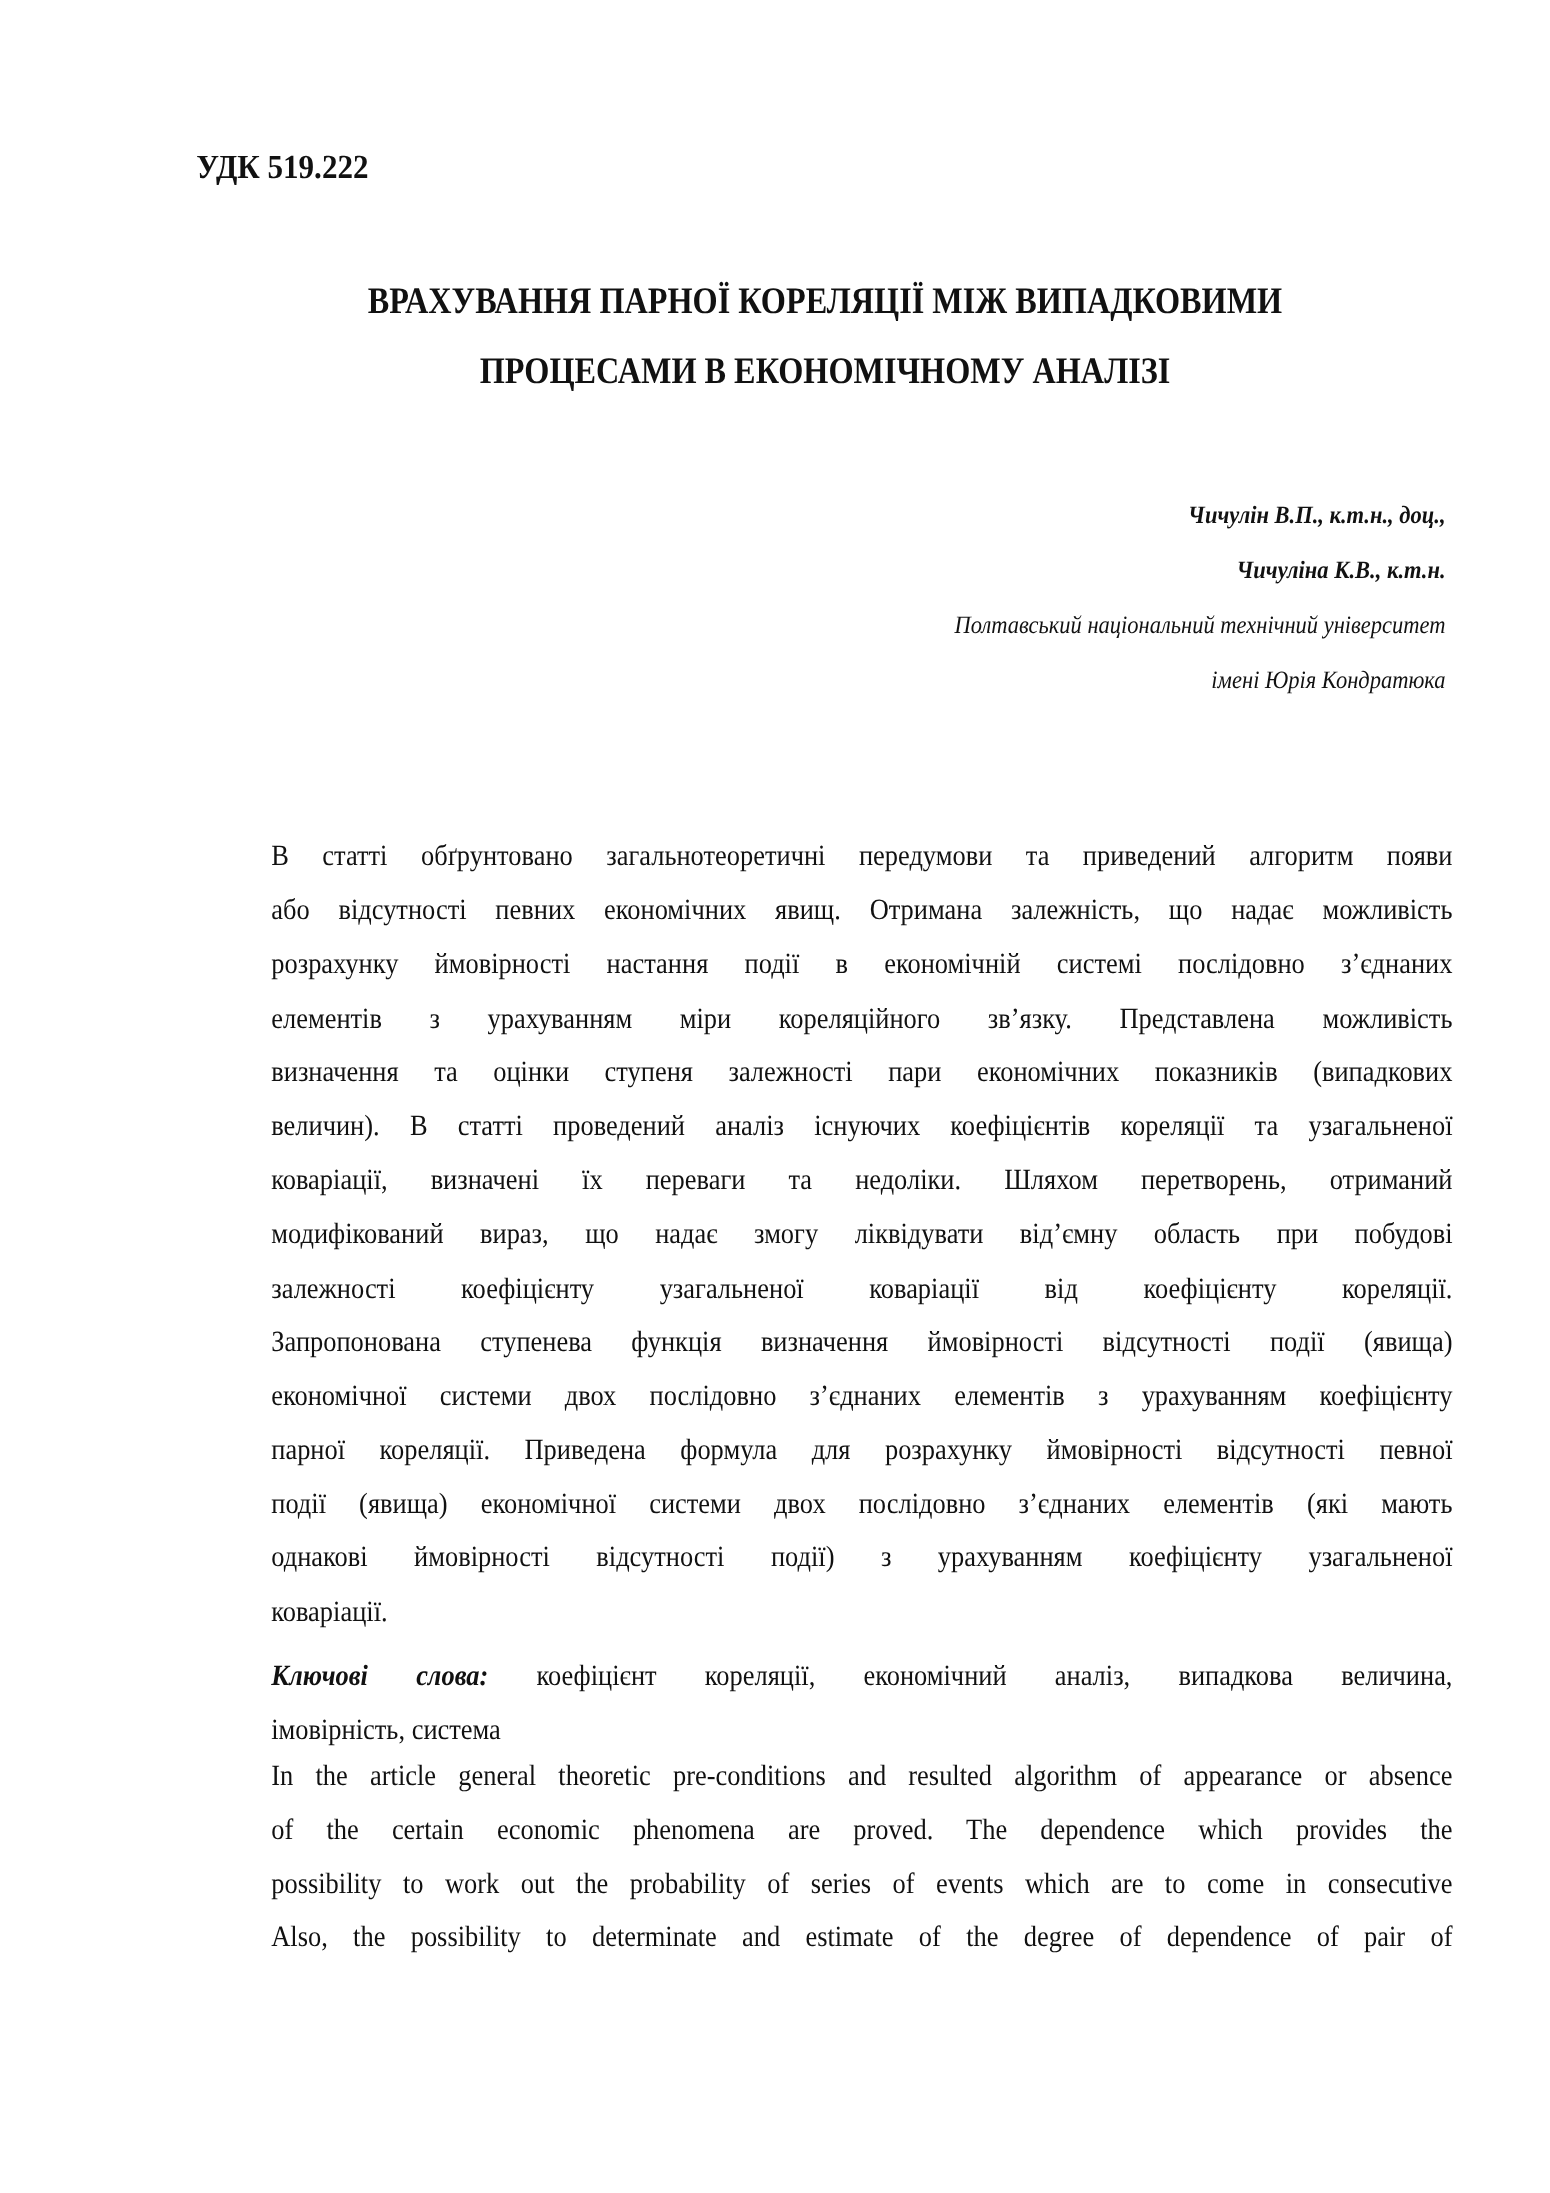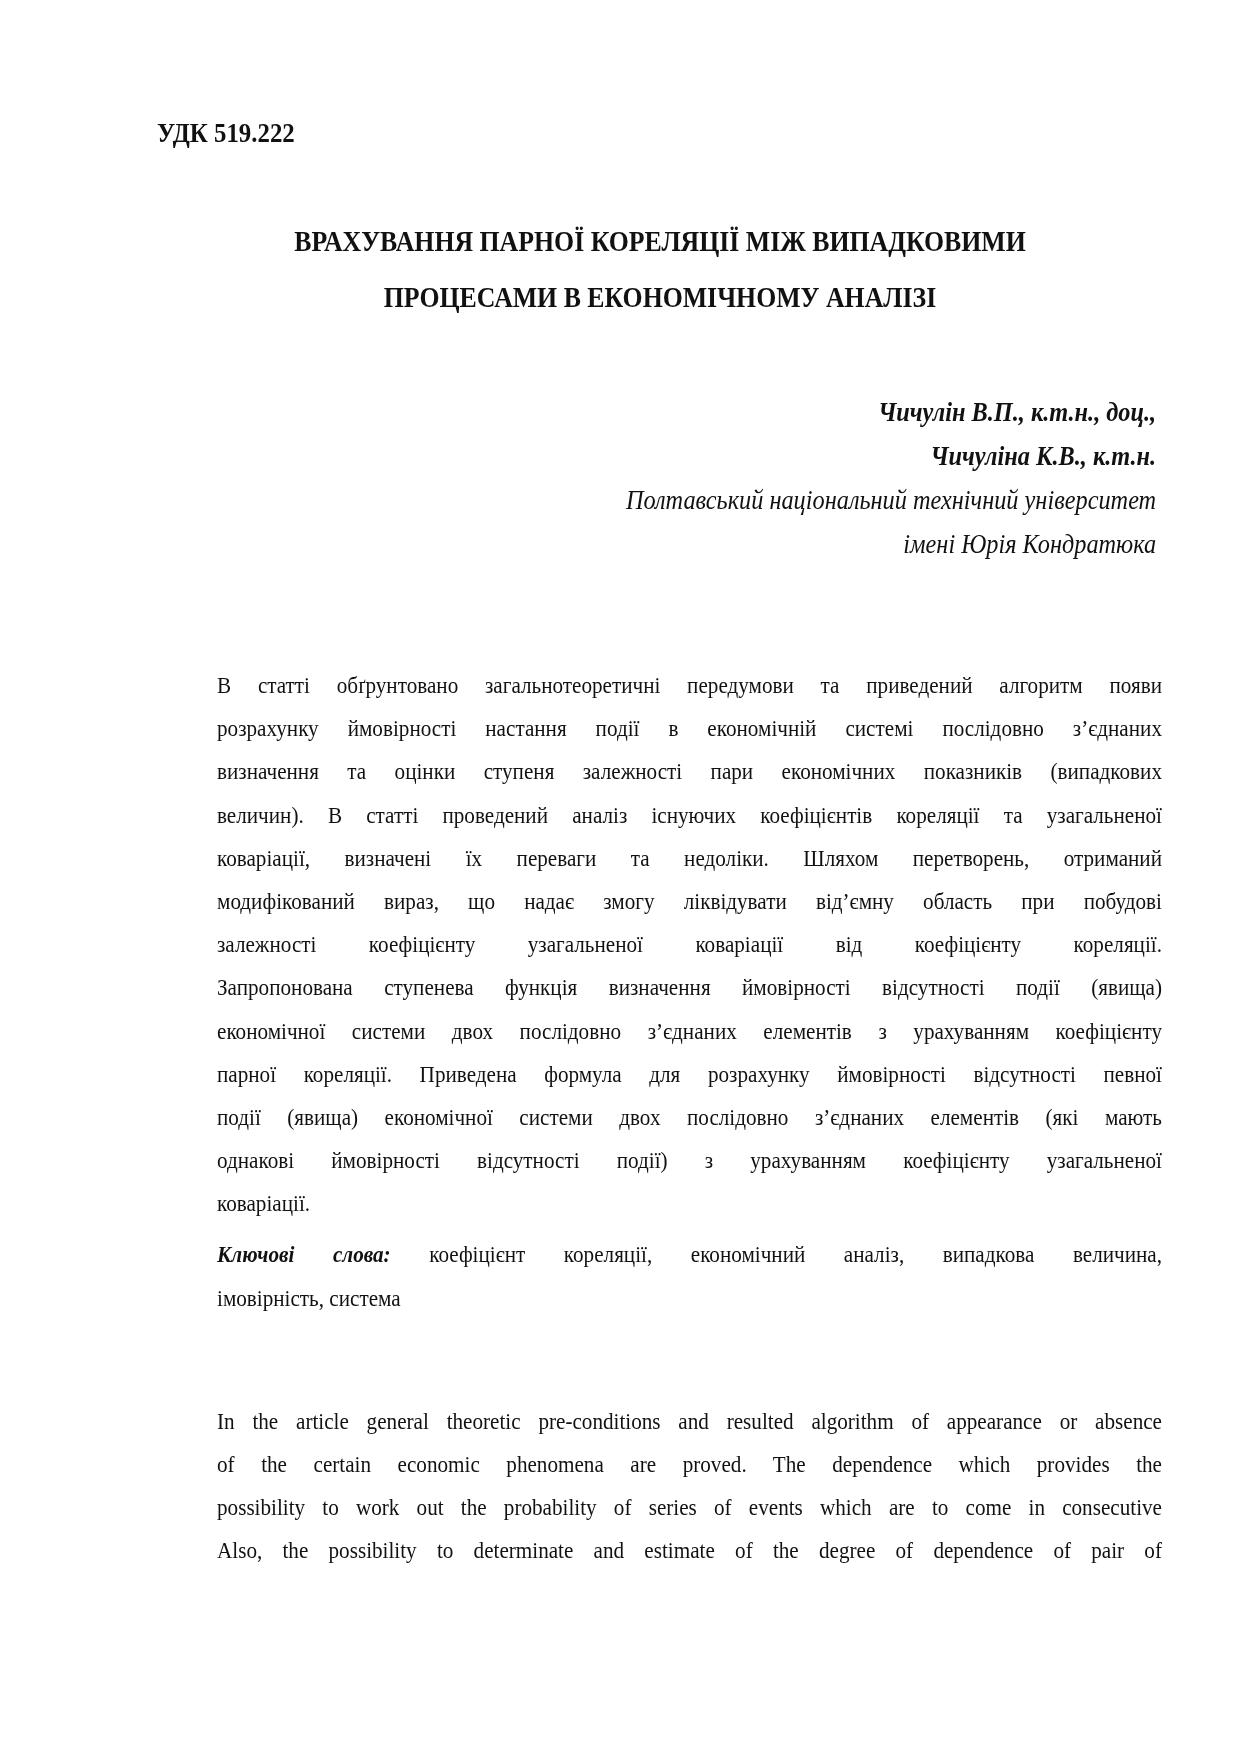--- a/index.html
+++ b/index.html
@@ -43,21 +43,21 @@
       top: 213px;
       transform: scaleX(0.86);
       transform-origin: center top;
     }
     .title .tline { display: block; white-space: nowrap; }
     .authors {
       position: absolute;
       right: 124px;
       top: 390px;
       text-align: right;
-      font-size: 27px;
+      font-size: 20px;
       line-height: 44px;
       font-style: italic;
     }
     .authors .aline { display: block; white-space: nowrap; transform: scaleX(0.9); transform-origin: right top; }
     .authors .bold { font-weight: bold; }
     .abstract {
       position: absolute;
       left: 177px;
       width: 945px;
       top: 664px;
@@ -109,21 +109,23 @@
 
   <div class="authors">
     <span class="aline bold">Чичулін В.П., к.т.н., доц.,</span>
     <span class="aline bold">Чичуліна К.В., к.т.н.</span>
     <span class="aline">Полтавський національний технічний університет</span>
     <span class="aline">імені Юрія Кондратюка</span>
   </div>
 
   <div class="abstract">
     <span class="line"><span class="squeeze">В статті обґрунтовано загальнотеоретичні передумови та приведений алгоритм появи</span></span>
+    <span class="line"><span class="squeeze">або відсутності певних економічних явищ. Отримана залежність, що надає можливість</span></span>
     <span class="line"><span class="squeeze">розрахунку ймовірності настання події в економічній системі послідовно з’єднаних</span></span>
+    <span class="line"><span class="squeeze">елементів з урахуванням міри кореляційного зв’язку. Представлена можливість</span></span>
     <span class="line"><span class="squeeze">визначення та оцінки ступеня залежності пари економічних показників (випадкових</span></span>
     <span class="line"><span class="squeeze">величин). В статті проведений аналіз існуючих коефіцієнтів кореляції та узагальненої</span></span>
     <span class="line"><span class="squeeze">коваріації, визначені їх переваги та недоліки. Шляхом перетворень, отриманий</span></span>
     <span class="line"><span class="squeeze">модифікований вираз, що надає змогу ліквідувати від’ємну область при побудові</span></span>
     <span class="line"><span class="squeeze">залежності коефіцієнту узагальненої коваріації від коефіцієнту кореляції.</span></span>
     <span class="line"><span class="squeeze">Запропонована ступенева функція визначення ймовірності відсутності події (явища)</span></span>
     <span class="line"><span class="squeeze">економічної системи двох послідовно з’єднаних елементів з урахуванням коефіцієнту</span></span>
     <span class="line"><span class="squeeze">парної кореляції. Приведена формула для розрахунку ймовірності відсутності певної</span></span>
     <span class="line"><span class="squeeze">події (явища) економічної системи двох послідовно з’єднаних елементів (які мають</span></span>
     <span class="line"><span class="squeeze">однакові ймовірності відсутності події) з урахуванням коефіцієнту узагальненої</span></span>

